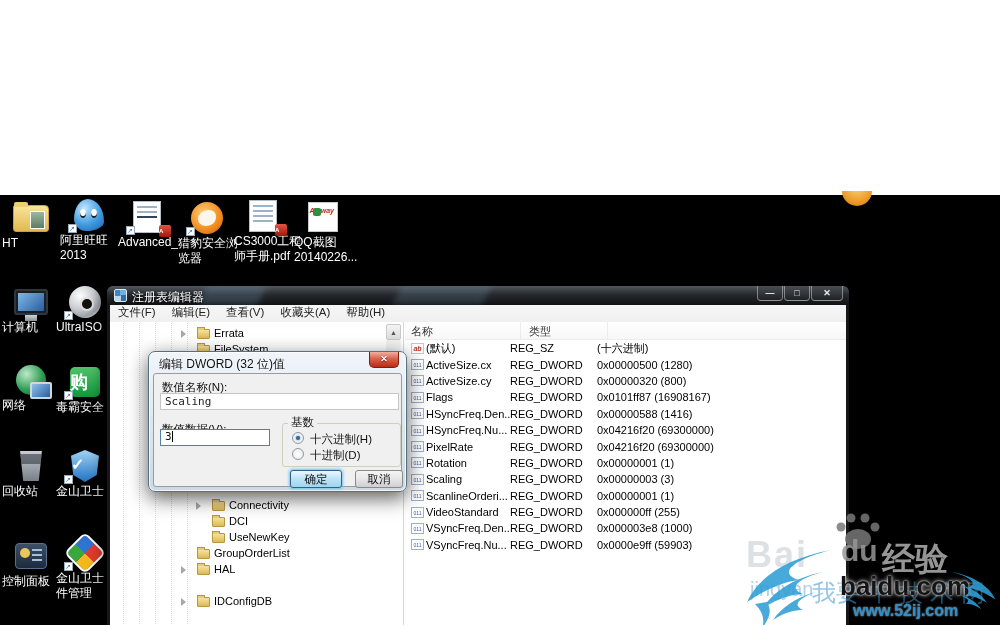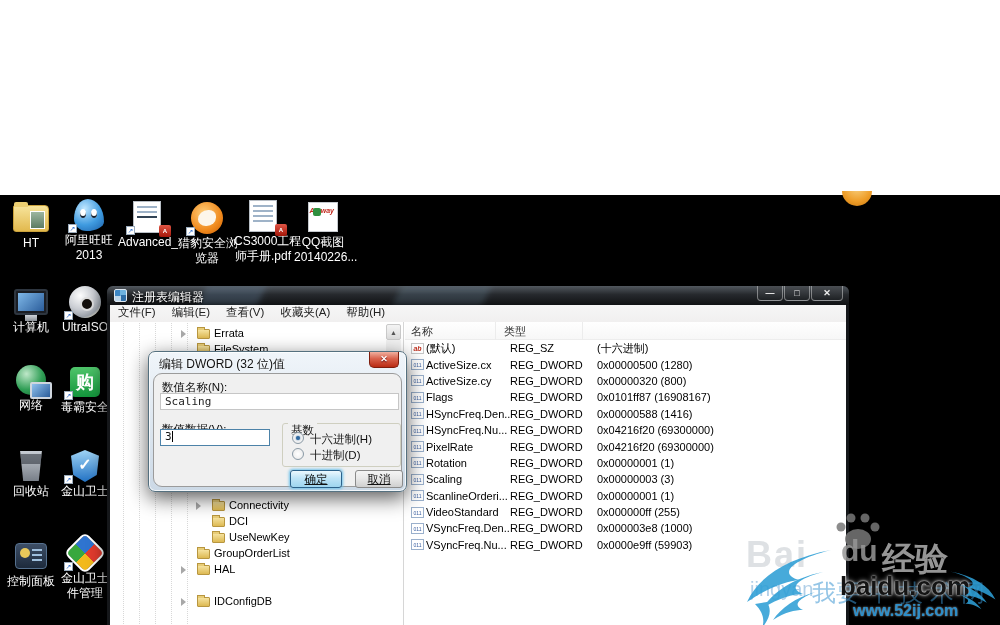--- a/index.html
+++ b/index.html
@@ -1,21 +1,21 @@
 <!DOCTYPE html>
 <html><head>
 <meta charset="utf-8">
 <style>
   * { margin:0; padding:0; box-sizing:border-box; }
   body { font-family:"Liberation Sans", sans-serif; background:#fff; }
   #stage { position:relative; width:1000px; height:625px; overflow:hidden; background:#fff; }
 
   
   #desktop { position:absolute; left:0; top:195px; width:1000px; height:430px; background:#000; }
-  .dicon { position:absolute; width:58px; text-align:center; cursor:default; z-index:2; }
+  .dicon { position:absolute; width:58px; cursor:default; z-index:2; }
   .dicon .art { position:relative; height:36px; display:flex; align-items:center; justify-content:center; }
   .dicon .lbl { color:#fff; font-size:12px; line-height:15px; text-shadow:1px 1px 2px #000; white-space:nowrap; }
   .badge { position:absolute; left:8px; bottom:0; width:9px; height:9px; background:#fff; border:1px solid #9ab; font-size:7px; line-height:7px; color:#2f6fd0; }
   .pdfbadge { position:absolute; right:5px; bottom:-2px; width:12px; height:12px; background:linear-gradient(#e05545,#a31608); color:#fff; font-size:6px; line-height:12px; font-weight:bold; border-radius:2px; }
   
   .art-folder { width:36px; height:27px; background:linear-gradient(#f7e49b,#e2b94e); border-radius:2px 4px 3px 3px; position:relative; border:1px solid #caa23c; }
   .art-folder:before { content:""; position:absolute; left:0; top:-4px; width:14px; height:5px; background:#eccf72; border-radius:2px 2px 0 0; }
   .art-folder:after { content:""; position:absolute; right:3px; top:5px; width:13px; height:16px; background:linear-gradient(#9db6a0,#5d7c63); border:1px solid #fff; }
   .art-monitor { width:34px; height:26px; background:#1b1e24; border:2px solid #2e3640; border-radius:3px; position:relative; }
   .art-monitor .scr { position:absolute; inset:2px; background:linear-gradient(135deg,#7fb8e8,#2b5d9b); }
@@ -66,42 +66,42 @@
   .tfolder { position:absolute; top:3px; width:13px; height:10px; background:linear-gradient(#f5e29e,#ddb952); border:1px solid #b8963f; border-radius:1px; }
   .tfolder:before { content:""; position:absolute; left:-1px; top:-3px; width:6px; height:2px; background:#e8cd77; border:1px solid #b8963f; border-bottom:none; }
   .tlabel { position:absolute; top:1px; white-space:nowrap; }
   #tscroll { position:absolute; right:2px; top:2px; width:15px; height:16px; background:linear-gradient(#f4f4f4,#dcdcdc); border:1px solid #c9c9c9; border-radius:2px; text-align:center; font-size:7px; color:#555; line-height:15px; }
   #tscrolltrack { position:absolute; right:2px; top:18px; width:15px; height:48px; background:#f2f2f2; }
 
   
   #valuespane { position:absolute; left:295px; right:0; top:0; bottom:0; background:#fff; overflow:hidden; }
   #vheader { display:flex; height:18px; border-bottom:1px solid #ededed; font-size:11px; color:#333; align-items:center; background:linear-gradient(#fff,#f7f7f7); }
   #vheader .hc { height:18px; line-height:18px; border-right:1px solid #ececec; padding-left:8px; }
-  #vheader .h-name { width:91px; padding-left:6px; } #vheader .h-type { width:87px; } #vheader .h-data { flex:1; }
+  #vheader .h-name { width:116px; padding-left:6px; } #vheader .h-type { width:87px; } #vheader .h-data { flex:1; }
   .vrow { display:flex; height:16.4px; align-items:center; font-size:11px; color:#000; white-space:nowrap; }
   .vicon { width:13px; height:11px; margin-left:6px; background:#fff; border:1px solid #9ab0cc; font-size:5px; line-height:10px; text-align:center; color:#3a5fa0; letter-spacing:0; flex:none; }
   .vicon.sz { border-color:#c7c7c7; color:#c03020; font-size:7px; font-style:italic; font-weight:bold; }
   .v-name { width:84px; margin-left:2px; overflow:hidden; }
   .v-type { width:87px; }
   .v-data { flex:1; }
 
   
   #dialog { position:absolute; left:148px; top:351px; width:259px; height:141px; z-index:10; border-radius:7px; background:linear-gradient(180deg,#f0f5fa,#ccd9e6); border:1px solid #55707f; box-shadow:0 6px 20px rgba(0,0,0,.65), inset 0 0 0 1px rgba(255,255,255,.75); }
   #dtitle { position:absolute; left:10px; top:4px; font-size:12px; color:#111; text-shadow:0 0 3px #fff; }
   #dclose { position:absolute; right:7px; top:0; width:30px; height:16px; background:linear-gradient(#f0b0a0,#d9624c 45%,#b92b14); border:1px solid #7e1d0d; border-top:none; border-radius:0 0 5px 5px; color:#fff; font-size:9px; font-weight:bold; text-align:center; line-height:15px; text-shadow:0 1px 1px #600; }
-  #dbody { position:absolute; left:4px; right:4px; top:21px; bottom:4px; background:#f0f0f0; border:1px solid #9b9b9b; border-radius:9px; font-size:11.5px; color:#111; }
+  #dbody { position:absolute; left:4px; right:4px; top:21px; bottom:4px; background:#f0f0f0; border:1px solid #9b9b9b; border-radius:3px; font-size:11.5px; color:#111; }
   .dlabel { position:absolute; left:8px; }
   #dnamebox { position:absolute; left:6px; top:19px; width:239px; height:17px; background:#fff; border:1px solid #c6c6c6; font-family:"DejaVu Sans Mono", monospace; font-size:11px; line-height:15px; padding-left:4px; color:#222; }
   #ddatabox { position:absolute; left:6px; top:55px; width:110px; height:17px; background:#fff; border:1px solid #4c82a8; font-family:"DejaVu Sans Mono", monospace; font-size:11px; padding:0 0 0 4px; color:#111; outline:none; }
   #dgroup { position:absolute; left:128px; top:49px; width:119px; height:44px; border:1px solid #cfcfc0; border-radius:3px; }
-  #dgrouplbl { position:absolute; left:134px; top:41px; background:#f0f0f0; padding:0 3px;margin-top:8px; }
+  #dgrouplbl { position:absolute; left:134px; top:41px; background:#f0f0f0; padding:0 3px; }
   .radio { position:absolute; width:12px; height:12px; border-radius:50%; background:radial-gradient(#fff, #e8e8e8); border:1px solid #8a9aa6; }
   .radio.sel:after { content:""; position:absolute; left:3px; top:3px; width:4px; height:4px; border-radius:50%; background:#2f68a0; box-shadow:0 0 2px #2f68a0; }
   .rlabel { position:absolute; }
-  .dbtn { position:absolute; top:96px; height:18px; font-size:11.5px; text-align:center; line-height:16px; border-radius:3px;text-decoration:underline; }
+  .dbtn { position:absolute; top:96px; height:18px; font-size:11.5px; text-align:center; line-height:16px; border-radius:3px; }
   #okbtn { left:136px; width:52px; background:linear-gradient(#ecf8fe,#bfe4f7 45%,#9ed5ef); border:1px solid #2c628b; box-shadow:0 0 3px 1px #6fc1ea; }
   #cancelbtn { left:201px; width:48px; background:linear-gradient(#f4f4f4,#e8e8e8 45%,#cfcfcf); border:1px solid #8a8a8a; }
   .caret { display:inline-block; width:1px; height:11px; background:#000; vertical-align:-2px; }
 
   
   #watermark { position:absolute; inset:0; z-index:20; pointer-events:none; }
   #watermark span { position:absolute; white-space:nowrap; }
   .wm-bai { left:746px; top:534px; font-size:36px; font-weight:bold; letter-spacing:2px; color:rgba(195,200,206,.55); }
   .wm-du { left:841px; top:534px; font-size:30px; font-weight:bold; color:rgba(150,150,150,.85); }
   .wm-jy { left:882px; top:537px; font-size:33px; font-weight:bold; color:rgba(175,175,175,.85); }

